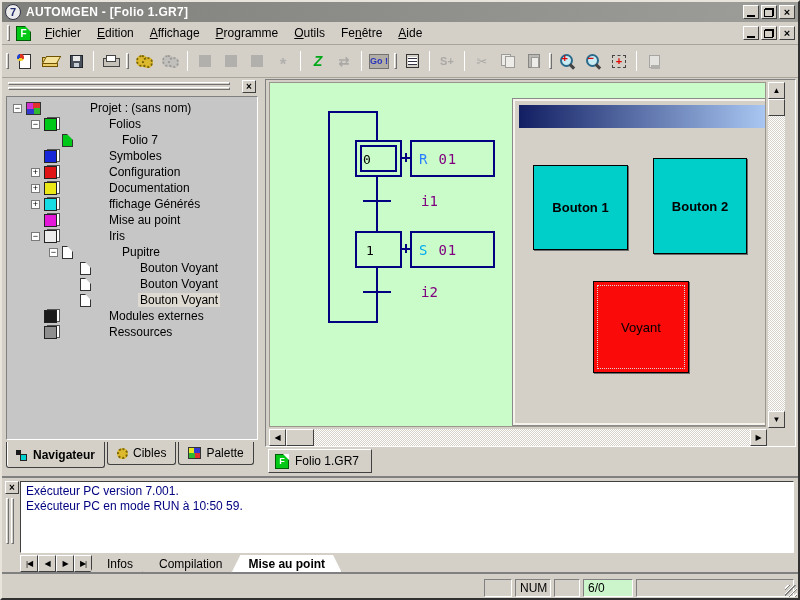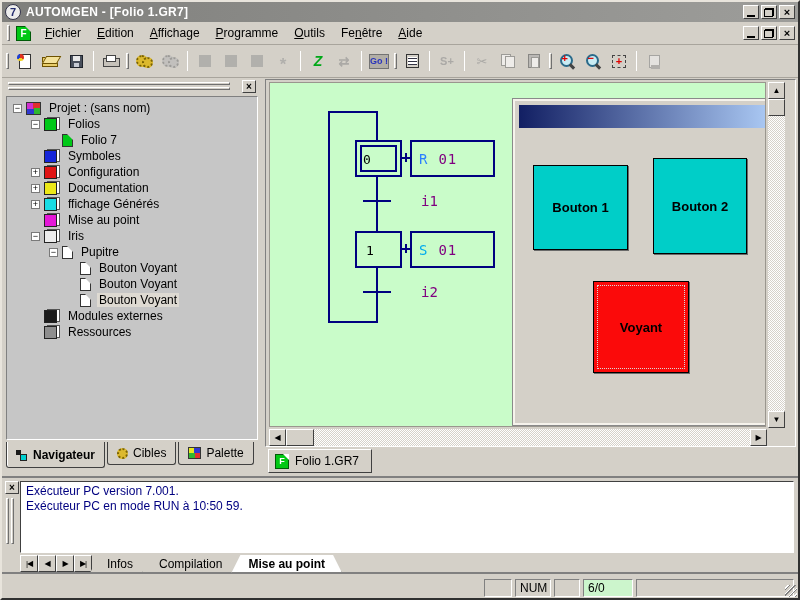--- a/index.html
+++ b/index.html
@@ -95,21 +95,21 @@
   .nav-close { position:absolute; right:2px; top:0; width:14px; height:13px; display:flex; align-items:center;
     justify-content:center; font-size:10px; font-weight:bold; }
   .tree { position:absolute; left:2px; top:16px; width:252px; height:344px; background:#c6c6c6; overflow:hidden;
     border:1px solid; border-color:#808080 #fff #fff #808080; padding-top:3px; }
   .trow { display:flex; align-items:center; height:16px; padding-left:calc(6px + var(--lv)*18px); white-space:nowrap; }
   .trow.sel .tlabel { background:#dedad2; }
   .texp { width:9px; height:9px; background:#fff; border:1px solid #7a7a7a; font-size:9px; line-height:7px;
     text-align:center; margin-right:4px; flex:none; color:#000; }
   .texp.none { visibility:hidden; }
   .ticon { flex:none; margin-right:6px; }
-  .tlabel { font-size:12px; color:#000; padding:0 2px; }
+  .tlabel { font-size:12px; color:#000; padding:0 2px;margin-left:41px; }
   .ti-proj { width:15px; height:13px; border:1px solid #333;
     background:conic-gradient(#e03030 0 25%, #30b830 0 50%, #3038d0 0 75%, #d030d0 0); }
   .stack { position:relative; width:16px; height:14px; }
   .stack::after { content:""; position:absolute; right:0; top:0; width:11px; height:11px; background:#fff; border:1px solid #555; }
   .stack::before { content:""; position:absolute; left:0; bottom:0; width:11px; height:11px; background:var(--c); border:1px solid #222; z-index:1; }
   .tpage { position:relative; width:11px; height:13px; background:var(--c,#fff); border:1px solid #333; }
   .tpage::after { content:""; position:absolute; right:-1px; top:-1px; border:3px solid; border-color:#c6c6c6 #c6c6c6 transparent transparent; }
 
   .nav-tabs { position:absolute; left:2px; top:362px; height:28px; display:flex; align-items:flex-start; }
   .ntab { display:flex; align-items:center; gap:5px; padding:0 9px; height:23px; background:#d4d0c8;
@@ -147,21 +147,21 @@
 
   
   .pupitre { position:absolute; left:243px; top:16px; width:259px; height:326px; background:#d4d0c8;
     border:2px solid #f6f3ec; box-shadow:0 0 0 1px #8a8a8a; }
   .pup-title { position:absolute; left:4px; top:4px; right:4px; height:23px;
     background:linear-gradient(90deg,#121f63,#a9c7f2); }
   .pup-btn { position:absolute; background:#00cec8; border:1px solid #000; box-shadow:1px 1px 0 #6a6a6a;
     display:flex; align-items:center; justify-content:center; font-weight:bold; font-size:13px; color:#000; }
   .pup-lamp { position:absolute; left:78px; top:180px; width:96px; height:92px; background:#fb0a0a; border:1px solid #000;
     outline:1px dotted #d8d8d8; outline-offset:-5px; display:flex; align-items:center; justify-content:center;
-    font-weight:bold; font-size:13px; color:#000; box-shadow:1px 1px 0 #6a6a6a; }
+    font-weight:normal; font-size:13px; color:#000; box-shadow:1px 1px 0 #6a6a6a; }
 
   
   .track { background:#fff; background-image:conic-gradient(#fff 90deg,#d6d2ca 90deg 180deg,#fff 180deg 270deg,#d6d2ca 270deg); background-size:2px 2px; }
   .vscroll { position:absolute; left:502px; top:2px; width:17px; height:346px; }
   .hscroll { position:absolute; left:3px; top:349px; width:498px; height:17px; }
   .sbtn { position:absolute; width:17px; height:17px; display:flex; align-items:center; justify-content:center;
     font-size:8px; color:#000; }
   .sthumb { position:absolute; background:#d4d0c8; border:1px solid; border-color:#fff #404040 #404040 #fff; }
 
   

